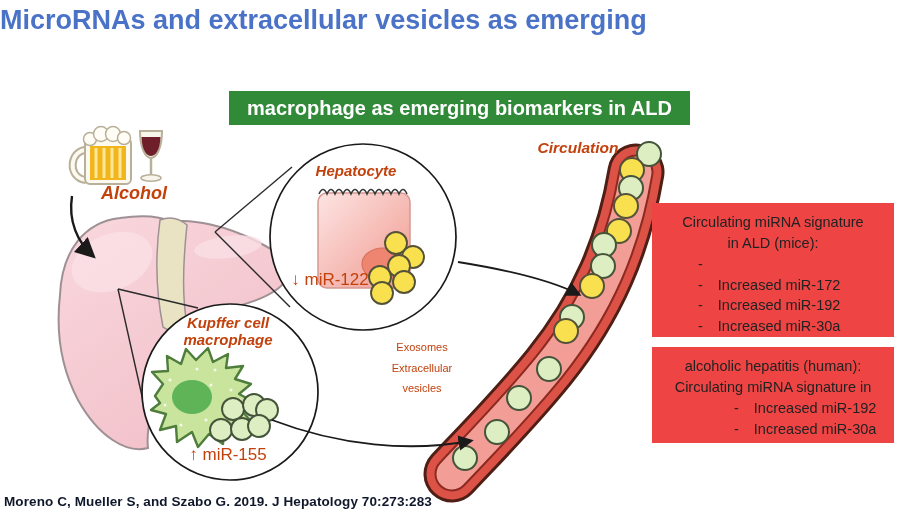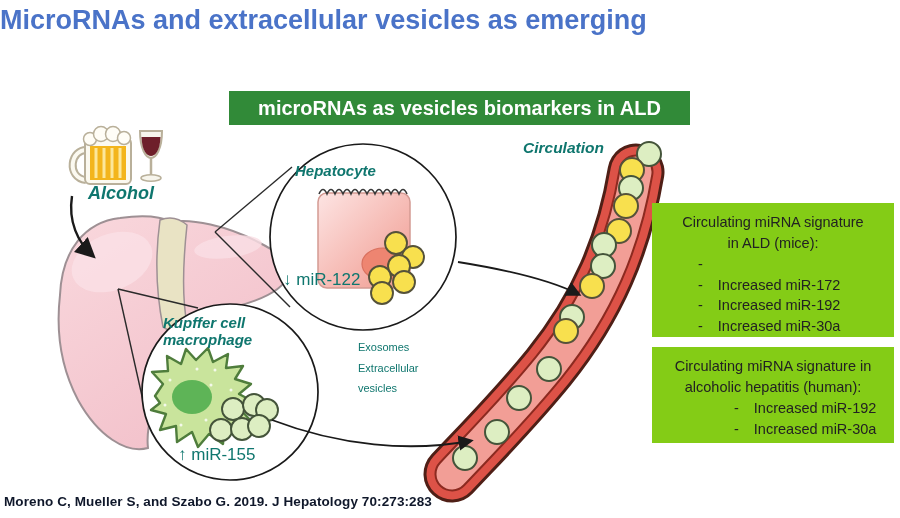--- a/index.html
+++ b/index.html
@@ -11,32 +11,32 @@
   .abs { position:absolute; }
   .page-title {
     top:4px; left:0; width:900px; text-align:left;
     color:#4a73c8; font-weight:bold; font-size:27px; line-height:33px;
   }
   .banner {
     left:229px; top:91px; width:461px; height:34px;
     background:#318a38; color:#ffffff; font-weight:bold; font-size:20px;
     display:flex; align-items:center; justify-content:center;
   }
-  .dlabel { color:#0f766e; text-align:left; }
+  .dlabel { color:#c2410c; text-align:center; }
   .italic { font-style:italic; }
   .bold { font-weight:bold; }
   .alcohol-label   { left:88px;  top:183px; width:92px;  font-size:18px; }
   .hepatocyte-label{ left:295px; top:162px; width:122px; font-size:15px; }
   .mir122-label    { left:283px; top:270px; width:94px;  font-size:17px; }
   .kupffer-label   { left:163px; top:314px; width:130px; font-size:15px; line-height:17px; }
   .mir155-label    { left:178px; top:445px; width:100px; font-size:17px; }
   .exosomes-label  { left:358px; top:337px; width:128px; font-size:11px; line-height:20.5px; }
   .circulation-label{ left:523px; top:139px; width:110px; font-size:15.5px; }
   .infobox {
-    left:652px; width:242px; background:#84cc16; color:#222222;
+    left:652px; width:242px; background:#ef4444; color:#222222;
     font-size:14.5px; box-sizing:border-box; padding-top:9px;
   }
   .infobox-1 { top:203px; height:134px; }
   .infobox-2 { top:347px; height:96px; }
   .infobox .bt { text-align:center; line-height:21px; }
   .infobox .bitem {
     display:flex; text-align:left; padding-left:46px; gap:15px; line-height:20.5px;
   }
   .citation {
     left:4px; top:494px; font-size:13.5px; font-weight:bold; color:#0f172a;
@@ -183,21 +183,21 @@
     <line x1="151" y1="158" x2="151" y2="176" stroke="#b9b09a" stroke-width="2.5"></line>
     <ellipse cx="151" cy="178" rx="10" ry="3.2" fill="#f7f5ec" stroke="#b9b09a" stroke-width="1.5"></ellipse>
   </g>
 </svg>
 
 <div class="abs page-title">
   <div>MicroRNAs and extracellular vesicles as emerging</div>
 </div>
 
 <div class="abs banner">
-  <span>microRNAs as vesicles biomarkers in ALD</span>
+  <span>macrophage as emerging biomarkers in ALD</span>
 </div>
 
 <div class="abs dlabel italic bold alcohol-label">Alcohol</div>
 <div class="abs dlabel italic bold hepatocyte-label">Hepatocyte</div>
 <div class="abs dlabel mir122-label">↓ miR-122</div>
 <div class="abs dlabel italic bold kupffer-label">
   <div>Kupffer cell</div>
   <div>macrophage</div>
 </div>
 <div class="abs dlabel mir155-label">↑ miR-155</div>
@@ -222,22 +222,22 @@
     <span>-</span>
     <span>Increased miR-192</span>
   </div>
   <div class="bitem">
     <span>-</span>
     <span>Increased miR-30a</span>
   </div>
 </div>
 
 <div class="abs infobox infobox-2">
+  <div class="bt">alcoholic hepatitis (human):</div>
   <div class="bt">Circulating miRNA signature in</div>
-  <div class="bt">alcoholic hepatitis (human):</div>
   <div class="bitem" style="padding-left:82px;">
     <span>-</span>
     <span>Increased miR-192</span>
   </div>
   <div class="bitem" style="padding-left:82px;">
     <span>-</span>
     <span>Increased miR-30a</span>
   </div>
 </div>
 

